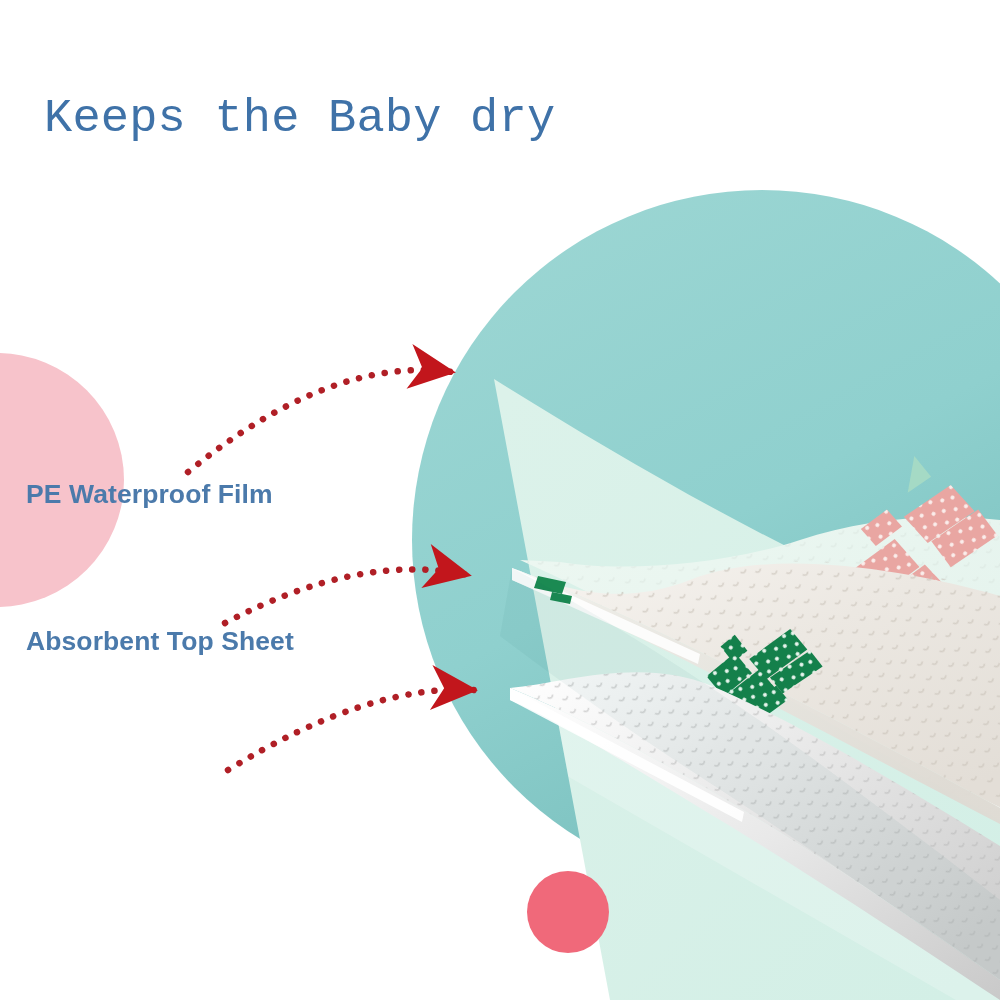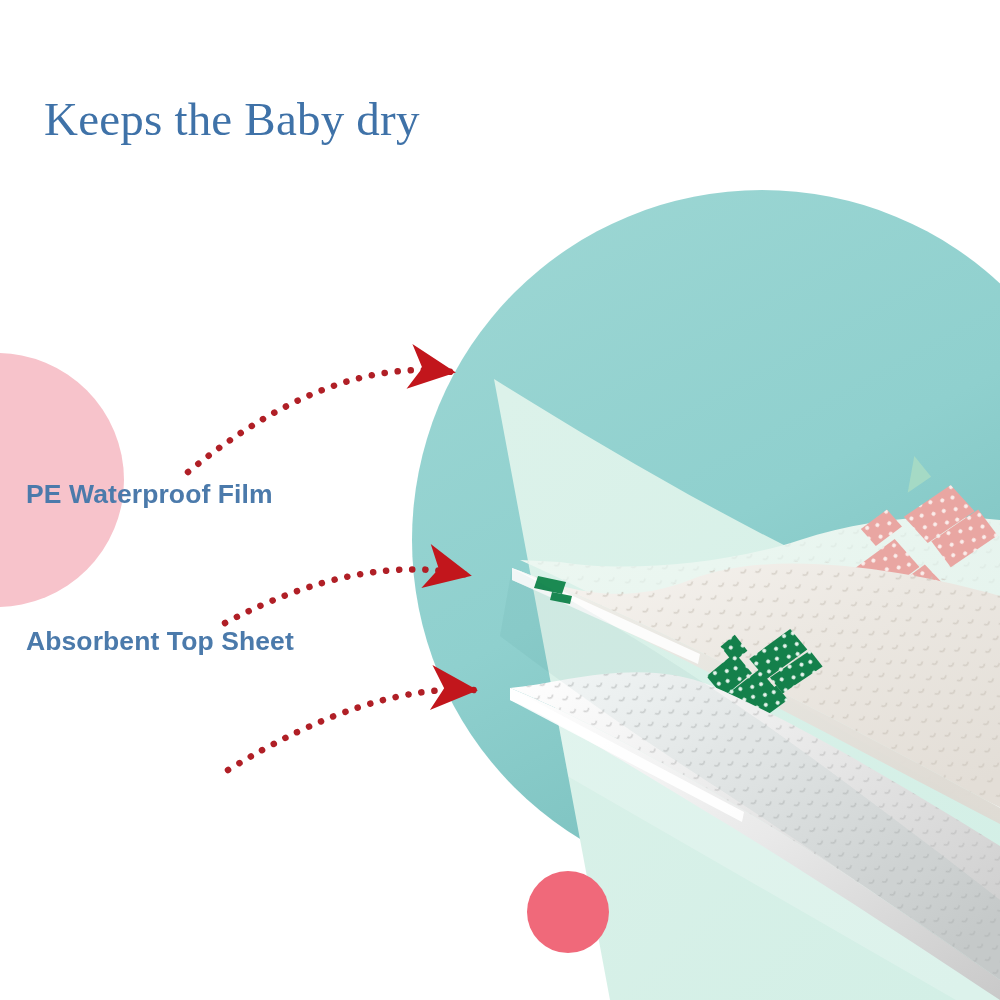--- a/index.html
+++ b/index.html
@@ -18,21 +18,21 @@
   #artboard {
     position: absolute;
     inset: 0;
     width: 1000px;
     height: 1000px;
   }
   .headline {
     position: absolute;
     left: 44px;
     top: 92px;
-    font-family: Liberation Serif, serif;
+    font-family: Liberation Mono, monospace;
     font-size: 47px;
     font-weight: 400;
     letter-spacing: 0.2px;
     color: #3f72a8;
     white-space: nowrap;
   }
   .callout {
     position: absolute;
     font-family: "Liberation Sans", sans-serif;
     font-size: 26.5px;

